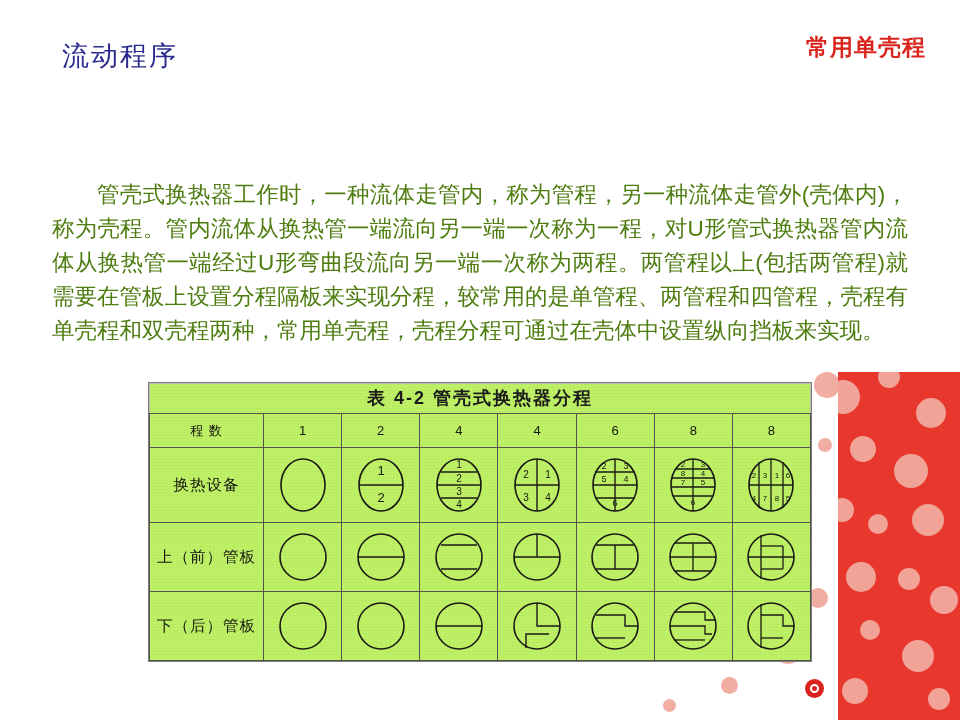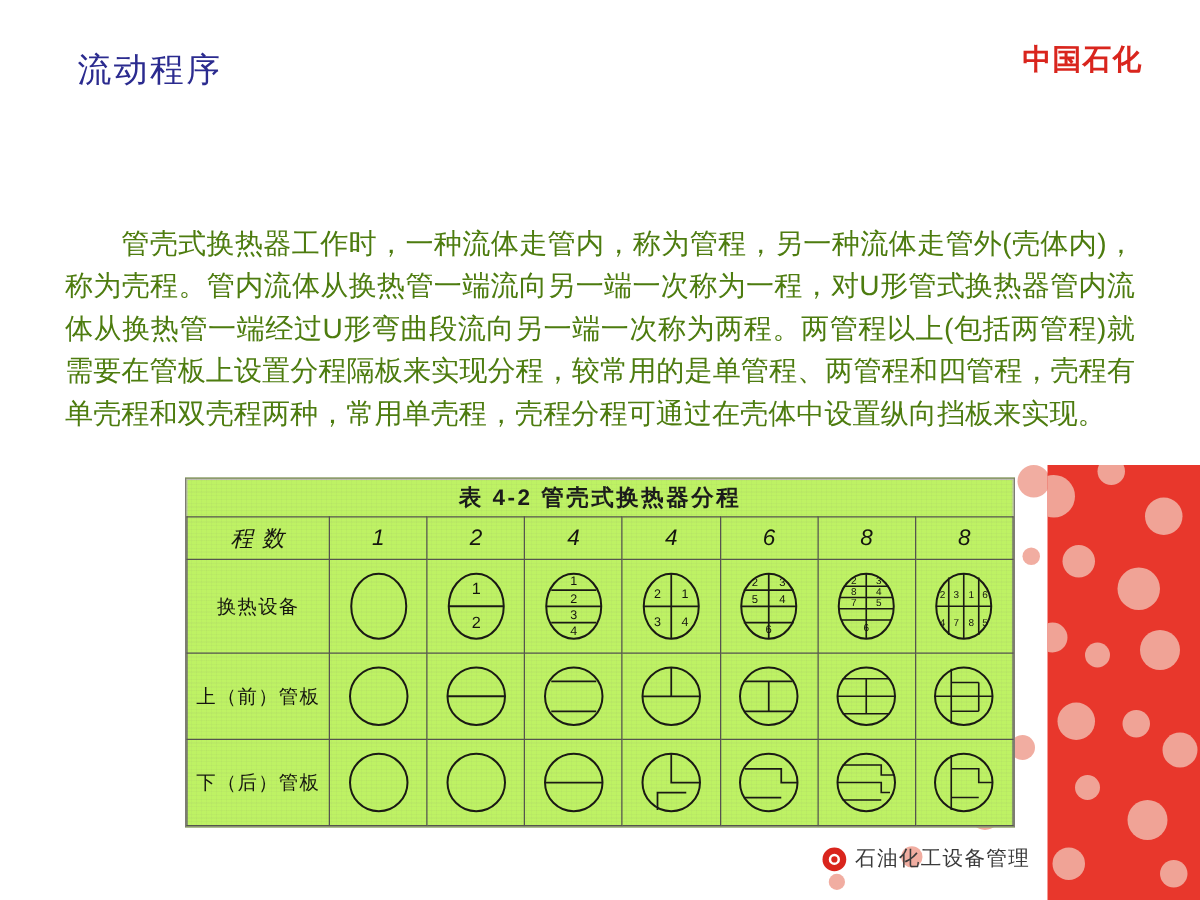--- a/index.html
+++ b/index.html
@@ -118,21 +118,21 @@
     font-size: 15px;
     color: #15150f;
     padding: 0;
   }
   table.proc th.rowhead, table.proc td.rowhead {
     width: 114px;
     font-weight: normal;
     font-size: 15.5px;
     letter-spacing: 1px;
   }
-  table.proc tr.hdr td { height: 34px; font-size: 18px; font-style: italic; }
+  table.proc tr.hdr td { height: 34px; font-size: 13px; }
   table.proc tr.r-flow td { height: 74px; }
   table.proc tr.r-front td { height: 68px; }
   table.proc tr.r-back td { height: 68px; text-align: center; }
 
   .cell-svg { display: block; margin: 0 auto; }
 
   
   .footer-wm {
     position: absolute;
     right: 136px; bottom: 22px;
@@ -188,21 +188,21 @@
   <div class="dot" style="left:92px;  top:214px;width:28px; height:28px;"></div>
   <div class="dot" style="left:22px;  top:248px;width:20px; height:20px;"></div>
   <div class="dot" style="left:64px;  top:268px;width:32px; height:32px;"></div>
   <div class="dot" style="left:4px;   top:306px;width:26px; height:26px;"></div>
   <div class="dot" style="left:90px;  top:316px;width:22px; height:22px;"></div>
 </div>
 
 <div class="slide-title">流动程序</div>
 
 <div class="logo-wrap">
-  <div class="logo-cn">中国石化</div>
+  <div class="logo-cn">常用单壳程</div>
 </div>
 
 <div class="body-text">管壳式换热器工作时，一种流体走管内，称为管程，另一种流体走管外(壳体内)，称为壳程。管内流体从换热管一端流向另一端一次称为一程，对U形管式换热器管内流体从换热管一端经过U形弯曲段流向另一端一次称为两程。两管程以上(包括两管程)就需要在管板上设置分程隔板来实现分程，较常用的是单管程、两管程和四管程，壳程有单壳程和双壳程两种，常用单壳程，壳程分程可通过在壳体中设置纵向挡板来实现。</div>
 
 <div class="figure">
   <div class="fig-noise"></div>
   <div class="fig-caption">表 4-2   管壳式换热器分程</div>
 
   <table class="proc">
     <tbody>
@@ -418,14 +418,13 @@
           <path d="M18 40 L40 40" fill="none" stroke="#1a1a14" stroke-width="1.3"></path>
         </svg>
       </td>
     </tr>
   </tbody>
     </table>
 </div>
 
 <div class="footer-wm">
   <span class="wm-badge"></span>
-  <span class="wm-text">石油化工设备管理</span>
 </div>
 
 </body></html>

